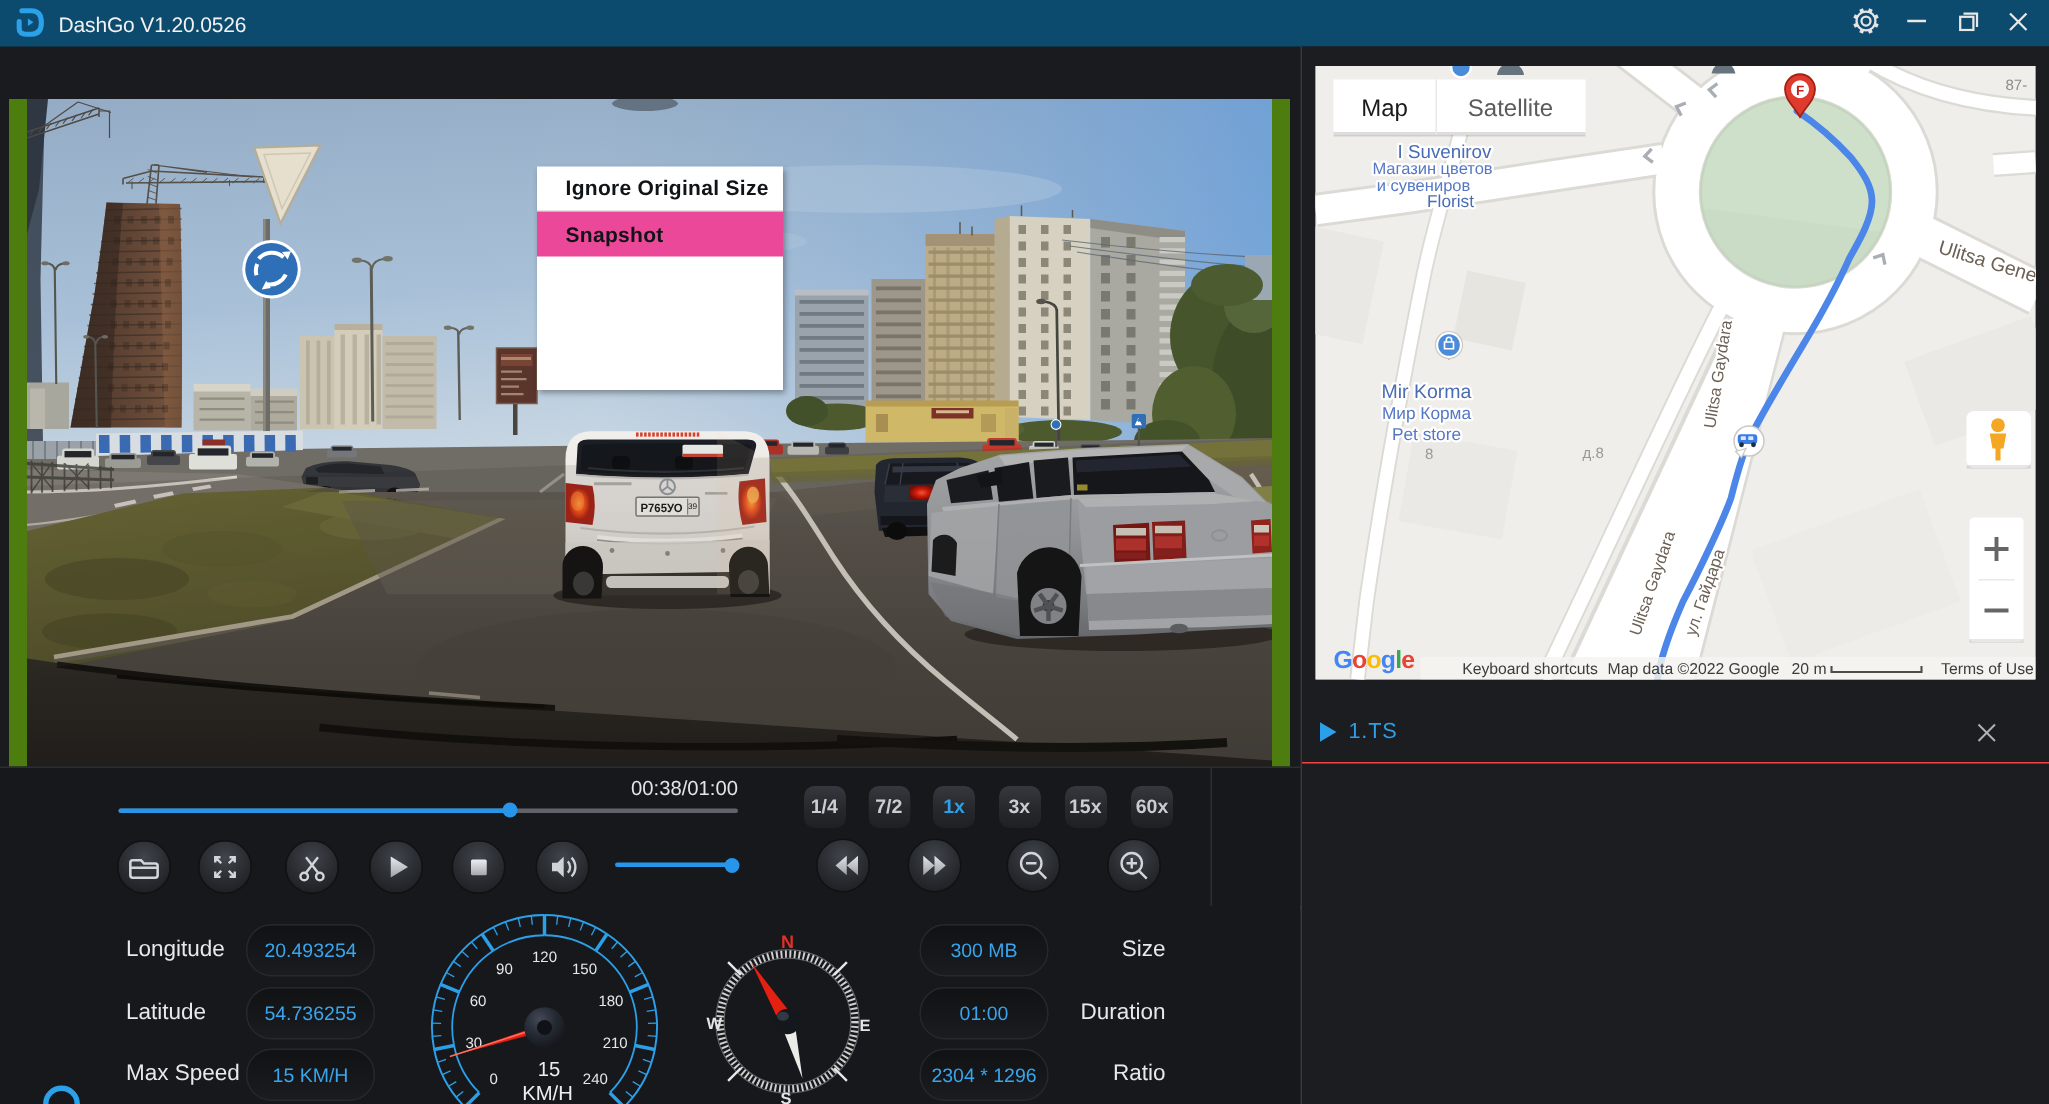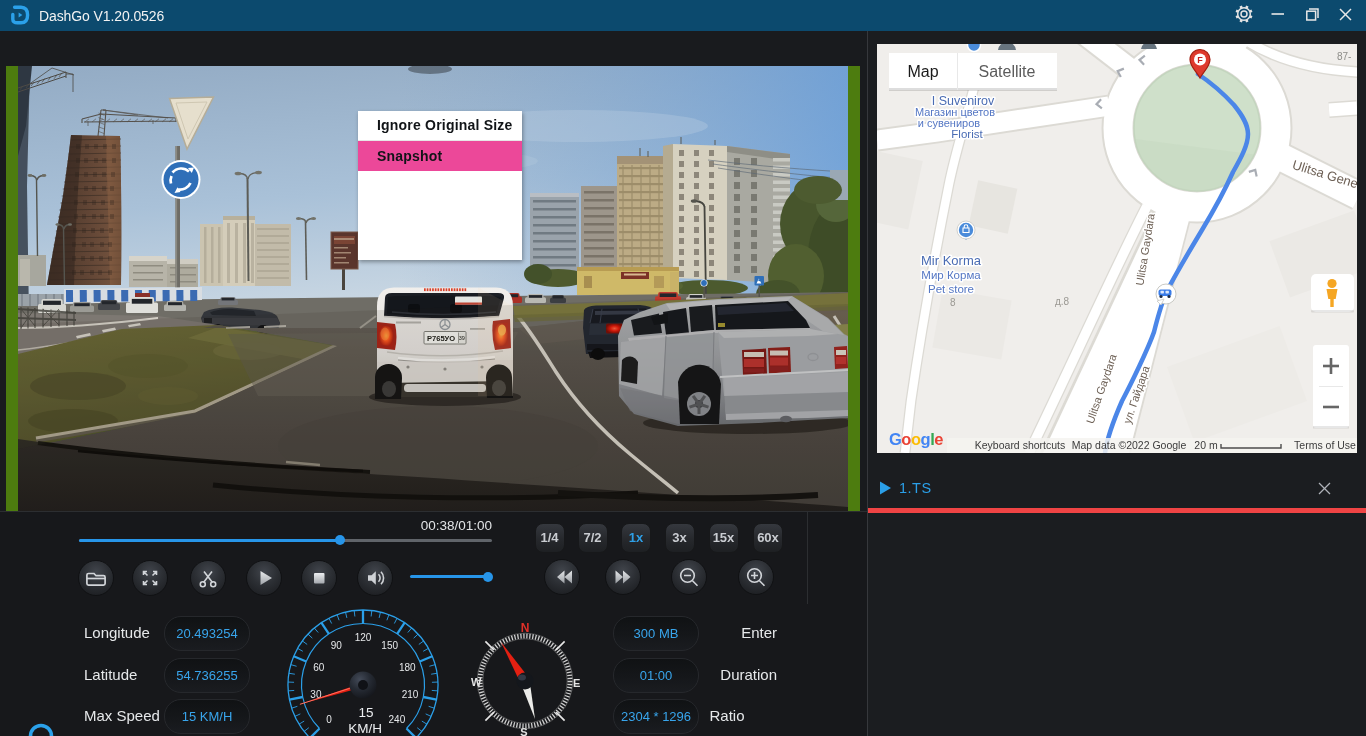--- a/index.html
+++ b/index.html
@@ -10,21 +10,21 @@
   #videosvg{position:absolute;left:12px;top:0;}
   #menu{position:absolute;left:358px;top:111px;width:164px;height:149px;background:#ffffff;box-shadow:1px 2px 4px rgba(0,0,0,0.35);}
   .mi{height:29px;line-height:29px;padding-left:19px;font-size:14px;font-weight:bold;color:#111417;border-bottom:1px solid #e6e6e6;letter-spacing:0.2px;}
   .mi.sel{background:#ec4899;border-bottom:none;height:30px;line-height:30px;}
   .mi:last-child{border-bottom:none;}
   #controls{position:absolute;left:0;top:511px;width:867px;height:92px;background:#17181b;border-top:1px solid #2c2e31;border-bottom:2px solid #84cc16;}
   #stats{position:absolute;left:0;top:604px;width:867px;height:132px;background:#17181b;}
   #vdivider{position:absolute;left:867px;top:31px;width:1px;height:705px;background:#36383c;}
   #rightpanel{position:absolute;left:868px;top:31px;width:498px;height:705px;background:#1b1d20;}
   #mapbox{position:absolute;left:9px;top:13px;width:480px;height:409px;background:#f1efec;}
-  #playrow{position:absolute;left:0px;top:430px;width:498px;height:47px;border-bottom:5px solid #ef4444;}
+  #playrow{position:absolute;left:0px;top:430px;width:498px;height:47px;border-bottom:1px solid #ef4444;}
   .pill{position:absolute;width:84px;height:33px;border-radius:17px;background:linear-gradient(180deg,#101214 0%,#15171a 55%,#1a1c20 100%);border:1px solid #26282c;color:#38a5ec;font-size:13px;text-align:center;line-height:33px;}
   .slabel{position:absolute;color:#e6e8ea;font-size:15px;}
   .rbtn{position:absolute;width:34px;height:34px;border-radius:50%;background:radial-gradient(circle at 50% 32%,#41454c 0%,#2c2f34 45%,#202226 78%,#1b1d20 100%);border:1px solid #101113;}
   .sbtn{position:absolute;width:28px;height:28px;border-radius:8px;background:linear-gradient(180deg,#35383e 0%,#26282c 55%,#1e2023 100%);border:1px solid #17181a;color:#c9ccd1;font-size:13px;font-weight:bold;text-align:center;line-height:28px;}
 </style>
 </head>
 <body>
 <div id="titlebar">
   <svg class="abs" style="left:10px;top:5px" width="20" height="20" viewBox="0 0 20 20">
     <path d="M4.6 2.2 H11 Q17.6 2.2 17.6 10 Q17.6 17.8 11 17.8 H7.4 Q2.8 17.8 2.8 14.2 L2.8 9.4" fill="none" stroke="#2ba1ea" stroke-width="3.4" stroke-linecap="round"></path>
@@ -871,29 +871,29 @@
           <circle cx="15.5" cy="15.5" r="6.8"></circle>
           <path d="M20.5,20.8 L25.5,25.8 M12,15.5 h7 M15.5,12 v7"></path>
         </g>
       </svg></div>
 </div>
 
 <div id="stats">
 <div class="slabel" style="left:84px;top:19.5px;">Longitude</div>
 <div class="pill" style="left:164px;top:11.5px;">20.493254</div>
 <div class="pill" style="left:613px;top:11.5px;">300 MB</div>
-<div class="slabel" style="left:677px;top:19.5px;width:100px;text-align:right;">Enter</div>
+<div class="slabel" style="left:677px;top:19.5px;width:100px;text-align:right;">Size</div>
 <div class="slabel" style="left:84px;top:61.5px;">Latitude</div>
 <div class="pill" style="left:164px;top:53.5px;">54.736255</div>
 <div class="pill" style="left:613px;top:53.5px;">01:00</div>
 <div class="slabel" style="left:677px;top:61.5px;width:100px;text-align:right;">Duration</div>
 <div class="slabel" style="left:84px;top:103px;">Max Speed</div>
 <div class="pill" style="left:164px;top:95px;">15 KM/H</div>
 <div class="pill" style="left:613px;top:95px;">2304 * 1296</div>
-<div class="slabel" style="left:677px;top:103px;width:100px;text-align:center;">Ratio</div>
+<div class="slabel" style="left:677px;top:103px;width:100px;text-align:right;">Ratio</div>
 <svg class="abs" style="left:283px;top:1px;" width="160" height="131" viewBox="0 0 160 131">
       <defs>
         <radialGradient id="hub" cx="0.38" cy="0.3" r="0.75">
           <stop offset="0" stop-color="#434a58"></stop>
           <stop offset="0.5" stop-color="#262b34"></stop>
           <stop offset="1" stop-color="#14161b"></stop>
         </radialGradient>
       </defs>
       <path d="M26.97,133.03 A75,75 0 0 1 80.00,5.00" fill="none" stroke="#2b9fe8" stroke-width="1.3"></path>
       <path d="M80.00,5.00 A75,75 0 0 1 133.03,133.03" fill="none" stroke="#2b9fe8" stroke-width="1.3"></path>

